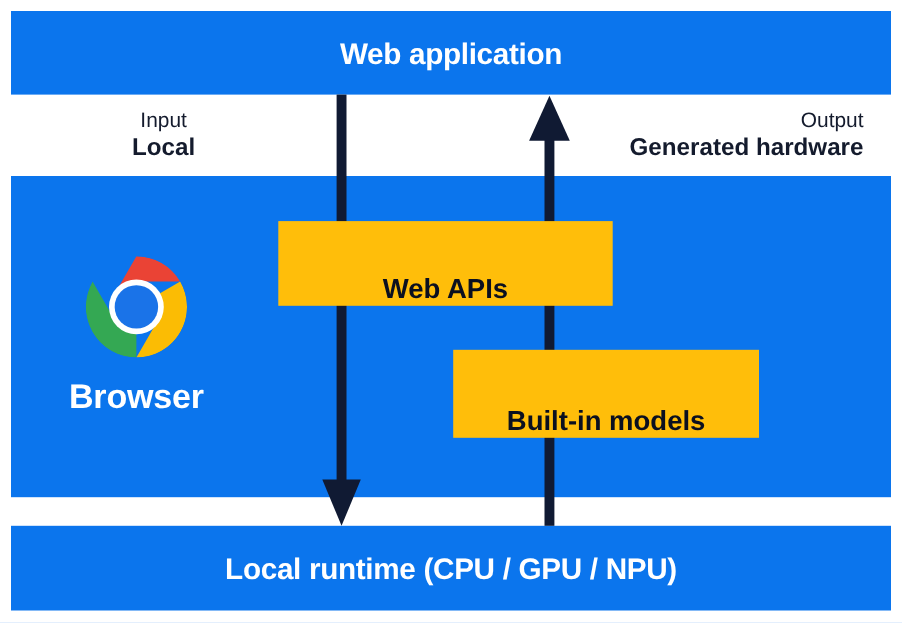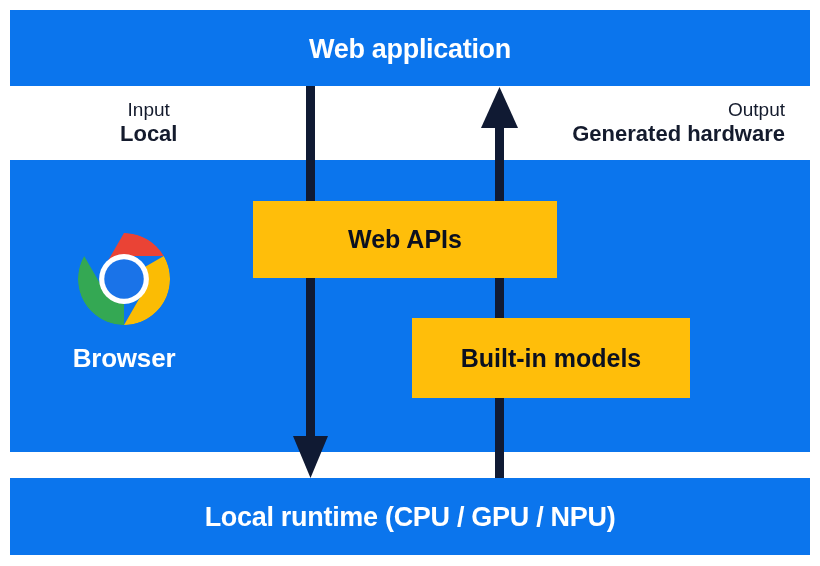--- a/index.html
+++ b/index.html
@@ -64,21 +64,21 @@
     width: 820px;
     height: 566px;
     pointer-events: none;
   }
 
   
   .component-box {
     position: absolute;
     background: #FFBE0A;
     display: flex;
-    align-items: center;
+    align-items: flex-end;
     justify-content: center;
     text-align: center;
     color: #0B1020;
     font-weight: bold;
     line-height: 1.22;
   }
   #box-web-apis {
     left: 253px;
     top: 201px;
     width: 304px;
@@ -135,21 +135,21 @@
     display: block;
     margin: 0 auto;
     width: 94px;
     height: 94px;
   }
   #browser-label {
     display: block;
     margin-top: 17px;
     text-align: center;
     color: #ffffff;
-    font-size: 26px;
+    font-size: 31px;
     font-weight: bold;
     letter-spacing: -0.2px;
   }
 </style>
 </head>
 <body>
 
 <div id="canvas">
 
   <div class="band" id="band-web-application">

